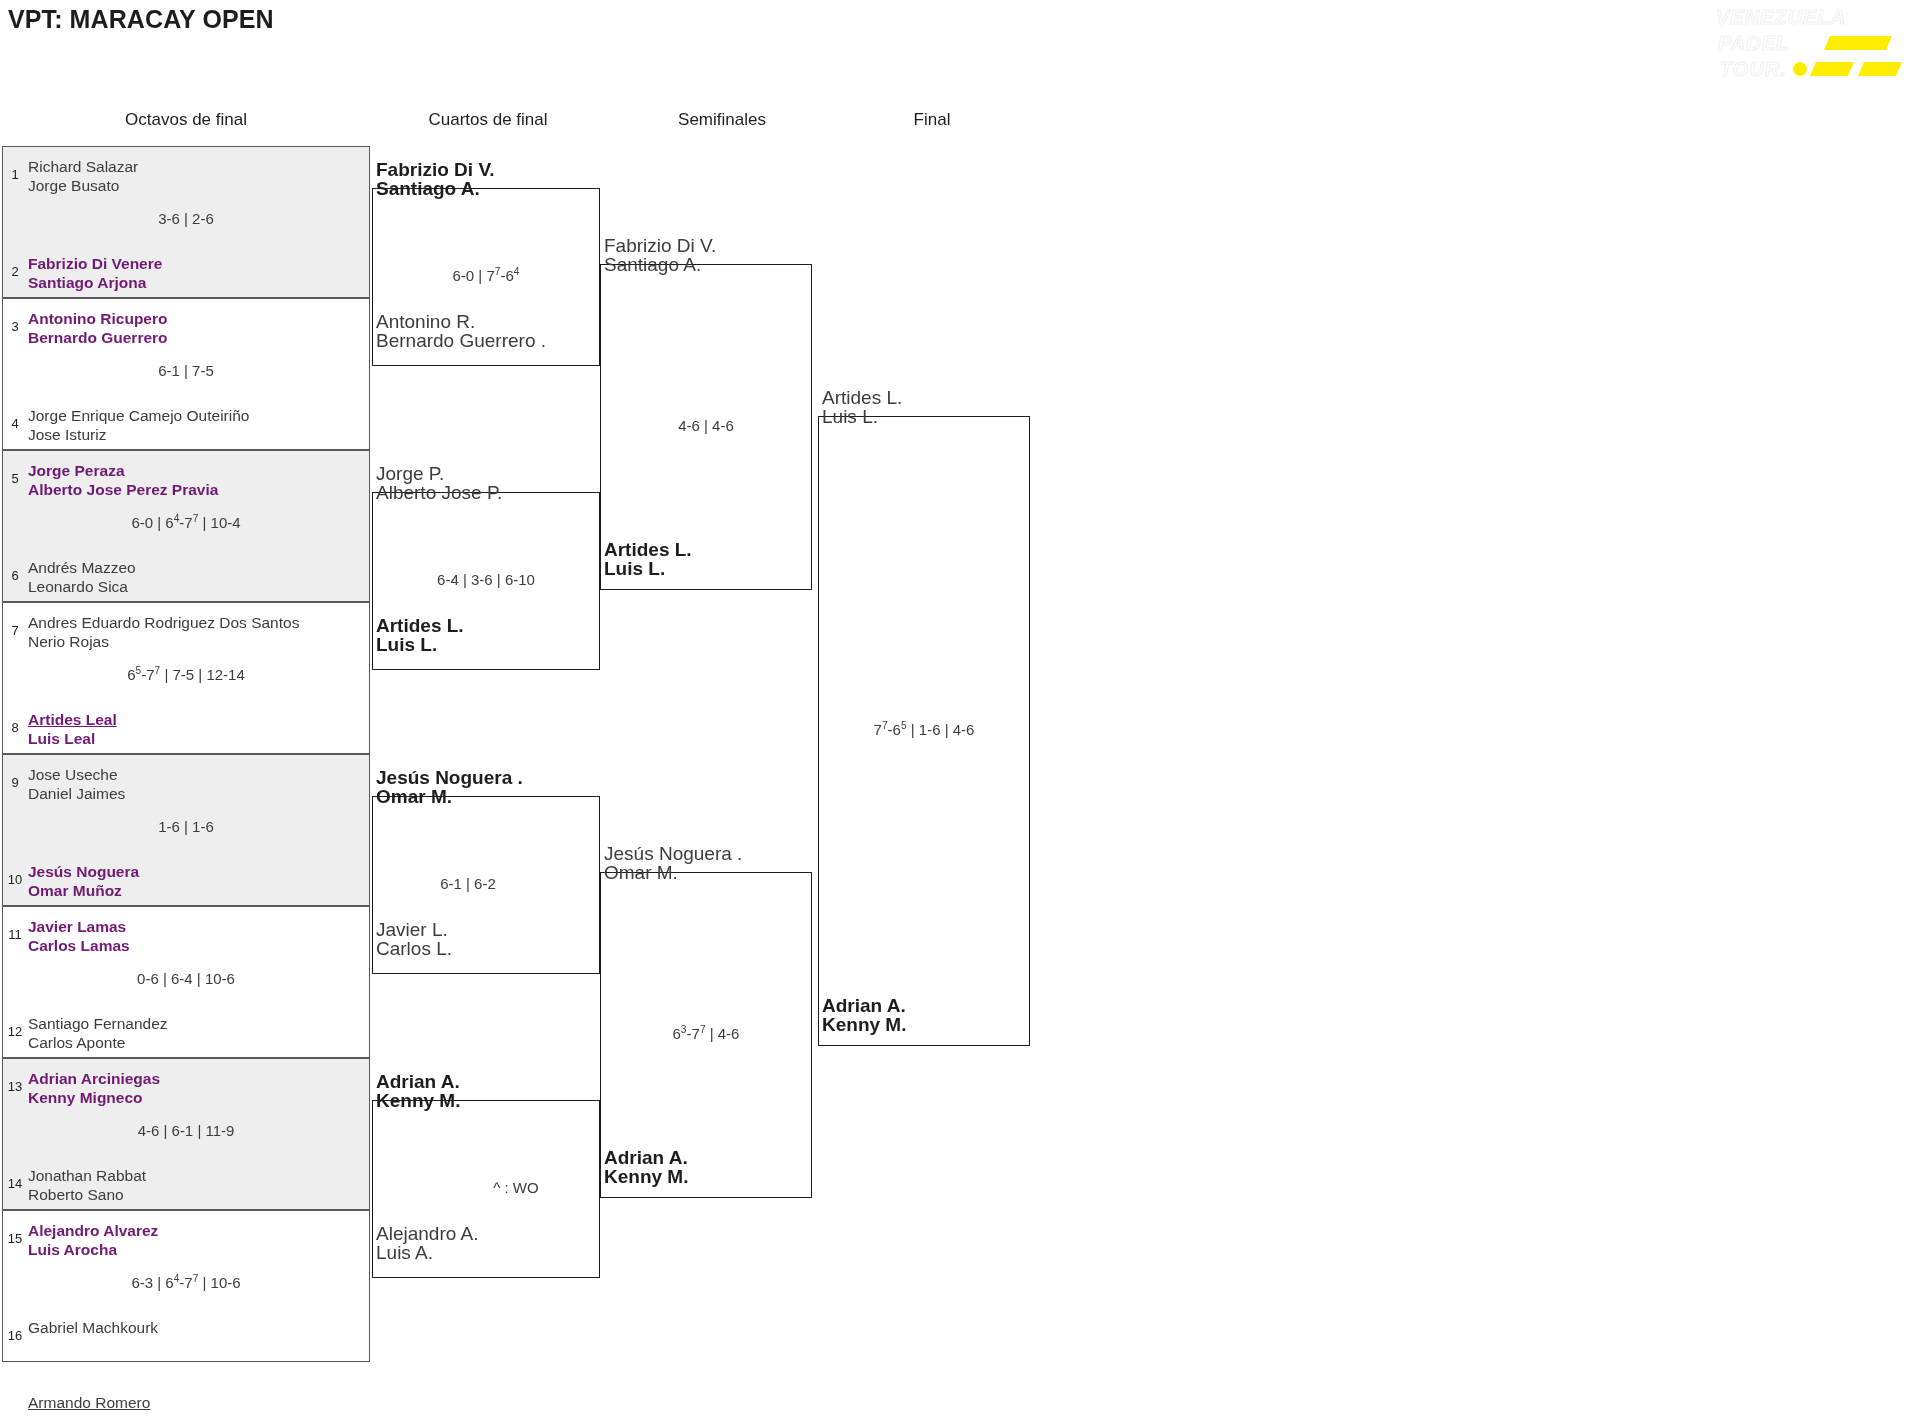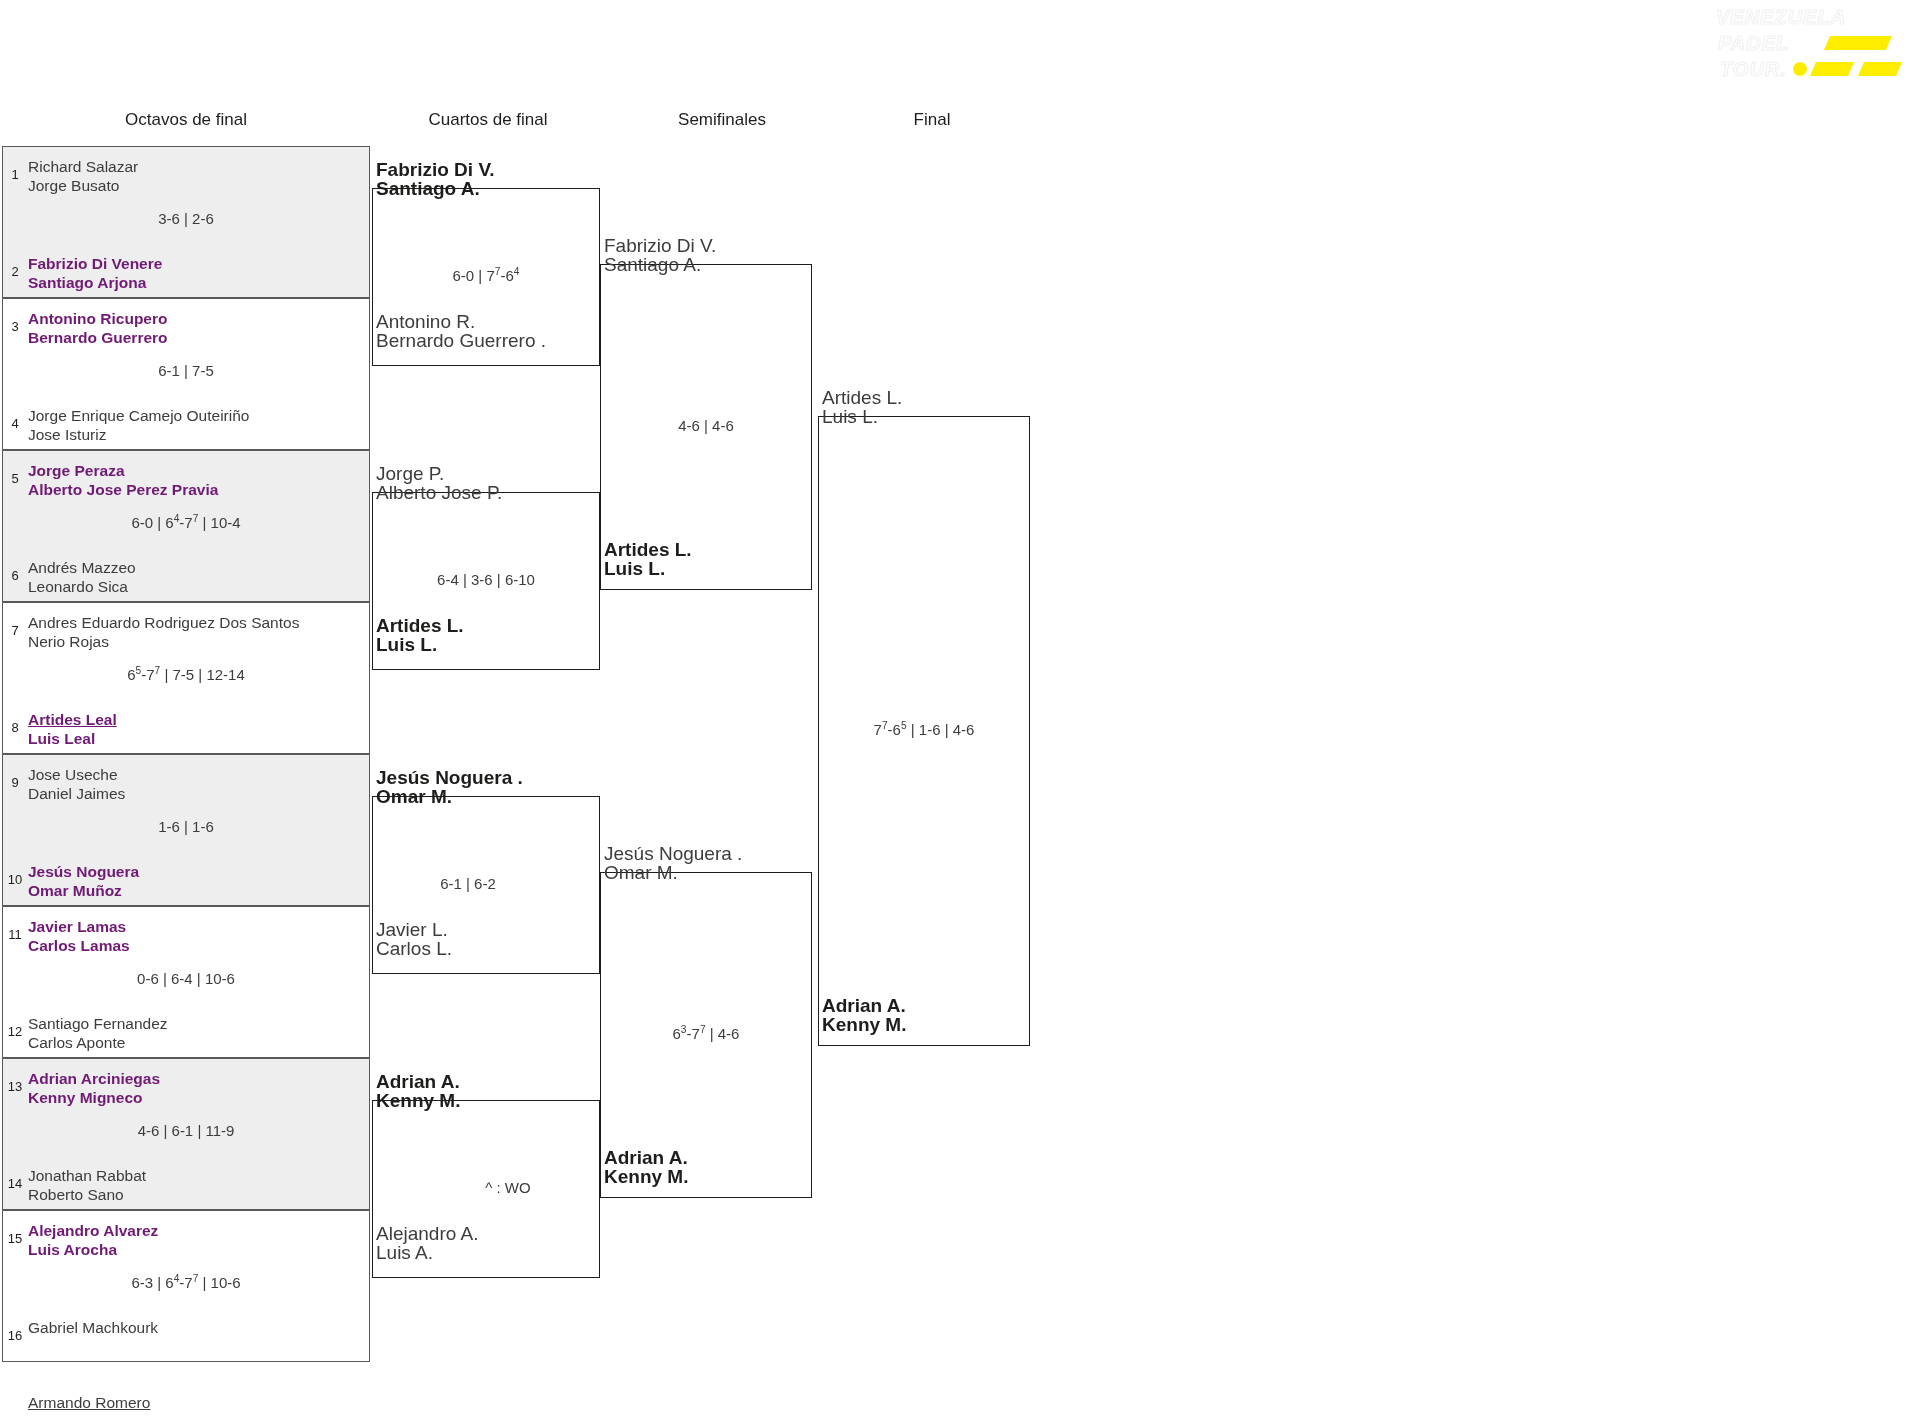--- a/index.html
+++ b/index.html
@@ -65,20 +65,21 @@
     white-space: nowrap;
   }
   sup { font-size: 0.68em; vertical-align: super; line-height: 0; }
 </style>
 </head>
 <body>
 
 <div id="root">
 
   <div class="title-block">
+    <div class="title-line">VPT: MARACAY OPEN</div>
   </div>
 
   <div class="logo">
     <svg viewBox="0 0 200 84" width="200" height="84" aria-hidden="true">
       <g fill="none" stroke="#f2f2f2" stroke-width="1.1" font-family="Liberation Sans, sans-serif" font-weight="bold" font-size="20" font-style="italic" letter-spacing="1">
         <text x="8" y="22" stroke="#f0f0f0" fill="none">VENEZUELA</text>
         <text x="10" y="48" stroke="#f0f0f0" fill="none">PADEL</text>
         <text x="12" y="74" stroke="#f0f0f0" fill="none">TOUR.</text>
       </g>
       <polygon points="122,34 184,34 178,48 116,48" fill="#ffed00"></polygon>
@@ -177,21 +178,21 @@
       <div class="adv win" style="left: 376px; top: 768px;">Jesús Noguera .</div>
       <div class="adv win" style="left: 376px; top: 787px;">Omar M.</div>
       <div class="adv" style="left: 376px; top: 920px;">Javier L.</div>
       <div class="adv" style="left: 376px; top: 939px;">Carlos L.</div>
       <div class="score-mid" style="left: 372px; width: 192px; top: 875px;">6-1 | 6-2</div>
       <div class="box" style="left: 372px; top: 1100px; width: 228px; height: 178px;"></div>
       <div class="adv win" style="left: 376px; top: 1072px;">Adrian A.</div>
       <div class="adv win" style="left: 376px; top: 1091px;">Kenny M.</div>
       <div class="adv" style="left: 376px; top: 1224px;">Alejandro A.</div>
       <div class="adv" style="left: 376px; top: 1243px;">Luis A.</div>
-      <div class="score-mid" style="left: 372px; width: 272px; top: 1179px;">^ : WO</div>
+      <div class="score-mid" style="left: 380px; width: 272px; top: 1179px;">^ : WO</div>
     </div>
 
   <div id="r3-layer">
       <div class="box" style="left: 600px; top: 264px; width: 212px; height: 326px;"></div>
       <div class="adv" style="left: 604px; top: 236px;">Fabrizio Di V.</div>
       <div class="adv" style="left: 604px; top: 255px;">Santiago A.</div>
       <div class="adv win" style="left: 604px; top: 540px;">Artides L.</div>
       <div class="adv win" style="left: 604px; top: 559px;">Luis L.</div>
       <div class="score-mid" style="left: 600px; width: 212px; top: 417px;">4-6 | 4-6</div>
       <div class="box" style="left: 600px; top: 872px; width: 212px; height: 326px;"></div>

